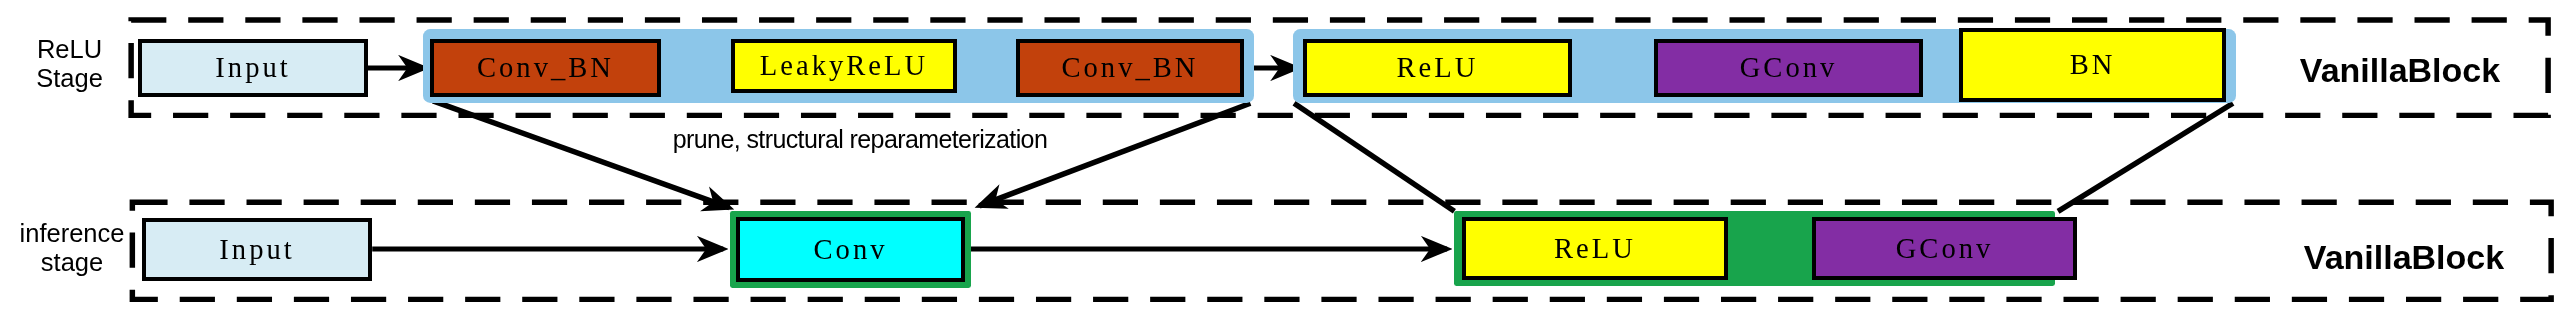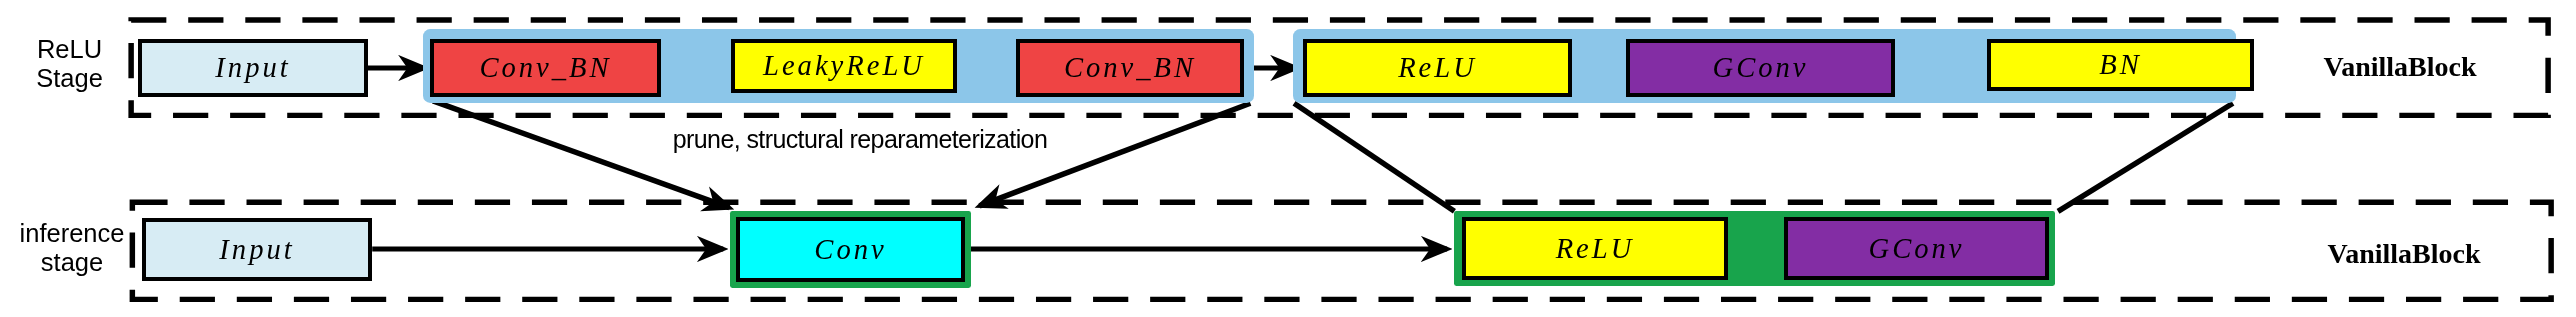--- a/index.html
+++ b/index.html
@@ -19,32 +19,31 @@
     letter-spacing:0px;
   }
   
   .node{
     border:4.9px solid #000;
     display:flex;align-items:center;justify-content:center;
     color:#000;
     font-family:"Liberation Serif",serif;
     font-size:28.6px;letter-spacing:3px;
     white-space:nowrap;
-    font-style:italic;
   }
   .fill-input{background:#d7ecf4;}
-  .fill-teal{background:#ef4444;}
+  .fill-teal{background:#c2410c;}
   .fill-yellow{background:#ffff00;}
-  .fill-purple{background:#832da4;}
+  .fill-purple{background:#832da4;margin-left:28px;}
   .fill-cyan{background:#00ffff;}
   .region-blue{background:#8cc6e9;border-radius:7.3px;}
   .region-green{background:#18a44c;border-radius:2.4px;}
   .block-title{
-    font-family:Liberation Serif, serif;
-    font-size:28px;font-weight:600;
+    font-family:Liberation Sans, sans-serif;
+    font-size:34px;font-weight:600;
     color:#000;text-align:center;white-space:nowrap;
   }
   .annotation{
     font-family:"Liberation Sans",sans-serif;
     font-size:25px;color:#000;text-align:center;white-space:nowrap;
     letter-spacing:-0.6px;
   }
   svg{position:absolute;left:0;top:0;}
 </style>
 </head>
@@ -102,21 +101,21 @@
   </div>
   <div class="abs node fill-teal" style="left:1016px;top:39px;width:228px;height:58px;">
     <span>Conv_BN</span>
   </div>
   <div class="abs node fill-yellow" style="left:1303px;top:39px;width:269px;height:58px;">
     <span>ReLU</span>
   </div>
   <div class="abs node fill-purple" style="left:1626px;top:39px;width:269px;height:58px;">
     <span>GConv</span>
   </div>
-  <div class="abs node fill-yellow" style="left:1959px;top:39px;width:267px;height:52px;margin-left:28px;">
+  <div class="abs node fill-yellow" style="left:1959px;top:28px;width:267px;height:74px;">
     <span>BN</span>
   </div>
   <div class="abs block-title" style="left:2248px;top:51px;width:304px;">VanillaBlock</div>
 
   <div class="abs annotation" style="left:617px;top:125px;width:486px;">prune, structural reparameterization</div>
 
   <div class="abs node fill-input" style="left:142px;top:218px;width:230px;height:63px;">
     <span>Input</span>
   </div>
 

